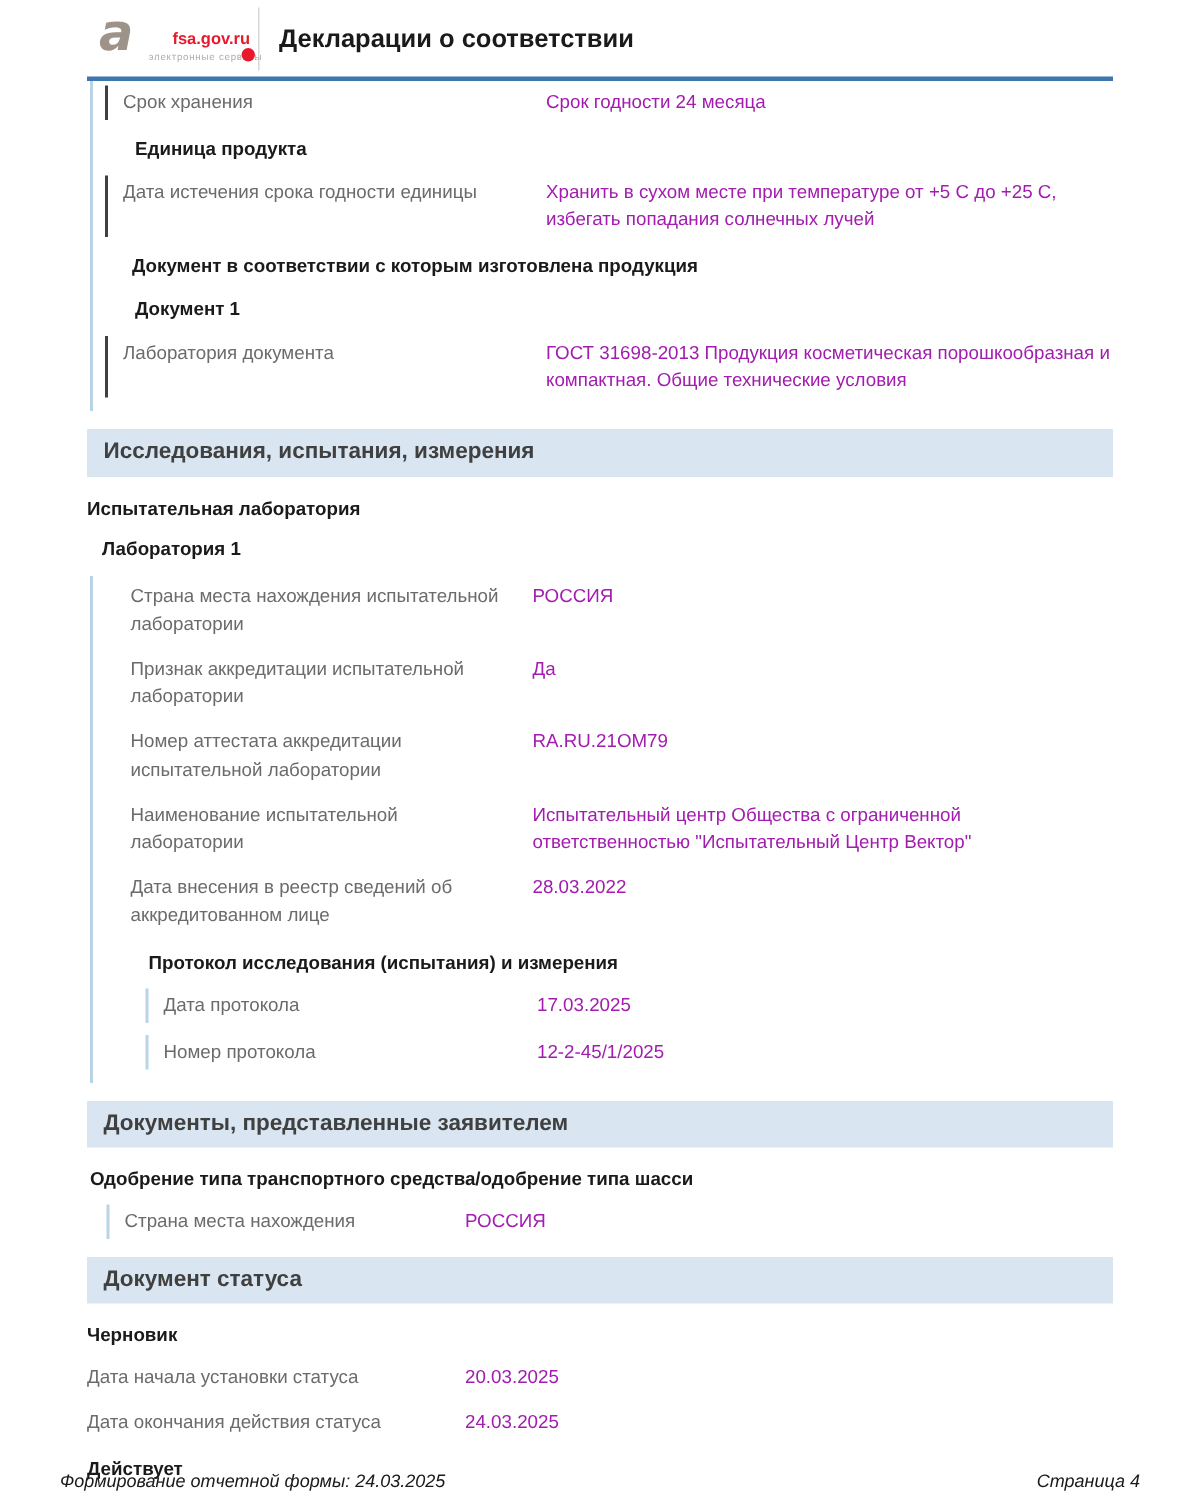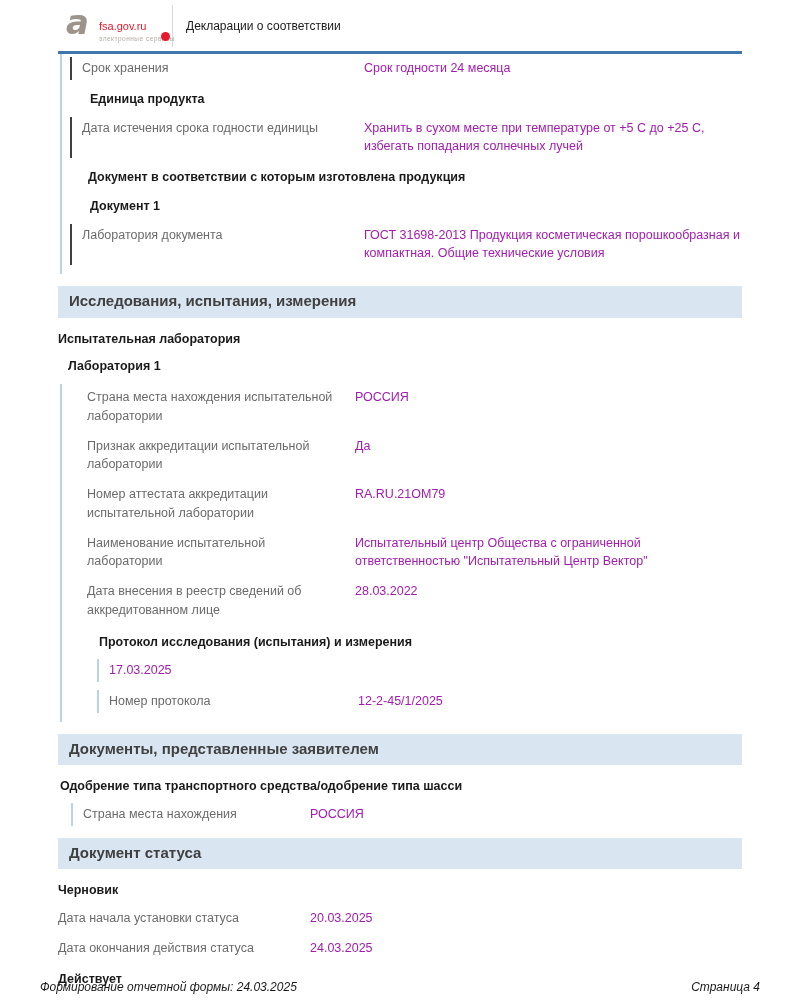--- a/index.html
+++ b/index.html
@@ -12,24 +12,24 @@
   }
   
   .hdr { display: flex; align-items: center; height: 51px; padding-left: 66px; }
   .logo { display: flex; align-items: flex-start; width: 104px; position: relative; }
   .logo-a {
     font-family: "DejaVu Sans", sans-serif; font-style: italic; font-weight: bold;
     font-size: 34px; line-height: 30px; color: #9d9389; position: relative; padding-right: 10px;
   }
   .logo-dot { position: absolute; right: 0; bottom: 3px; width: 9px; height: 9px; border-radius: 50%; background: #e8192c; }
   .logo-text { display: flex; flex-direction: column; margin-top: 13px; }
-  .logo-site { color: #e8192c; font-size: 11px; font-weight: normal; line-height: 1.1; }
+  .logo-site { color: #e8192c; font-size: 11px; font-weight: bold; line-height: 1.1; margin-left: 16px; }
   .logo-tag { color: #b3ada7; font-size: 6.5px; letter-spacing: 0.5px; margin-top: 2px; white-space: nowrap; }
   .hdr-divider { width: 1px; height: 42px; background: #d8d8d8; margin-left: 2px; }
-  .hdr-title { font-size: 12px; font-weight: normal; padding-left: 13px; color: #1a1a1a; }
+  .hdr-title { font-size: 17px; font-weight: bold; padding-left: 13px; color: #1a1a1a; }
   .rule { height: 3px; background: #3f76ad; margin: 0 58px; }
   
   main { margin: 0 58px; }
   .band {
     background: #d9e6f2; color: #404040; font-weight: bold; font-size: 15px;
     padding: 4px 11px 5px; margin: 12px 0 12px;
   }
   .h0 { font-weight: bold; margin: 12px 0 9px; }           
   .h1 { font-weight: bold; margin: 2px 0 8px 10px; }       
   .h0-near { font-weight: bold; margin: 12px 0 7px 2px; }  
@@ -118,20 +118,21 @@
     <div class="rowB">
       <div class="lbl">Наименование испытательной лаборатории</div>
       <div class="val">Испытательный центр Общества с ограниченной ответственностью "Испытательный Центр Вектор"</div>
     </div>
     <div class="rowB">
       <div class="lbl">Дата внесения в реестр сведений об аккредитованном лице</div>
       <div class="val">28.03.2022</div>
     </div>
     <div class="hB">Протокол исследования (испытания) и измерения</div>
     <div class="rowP">
+      <div class="lbl">Дата протокола</div>
       <div class="val">17.03.2025</div>
     </div>
     <div class="rowP">
       <div class="lbl">Номер протокола</div>
       <div class="val">12-2-45/1/2025</div>
     </div>
   </div>
 
   <div class="band">Документы, представленные заявителем</div>
   <div class="h0-near">Одобрение типа транспортного средства/одобрение типа шасси</div>

